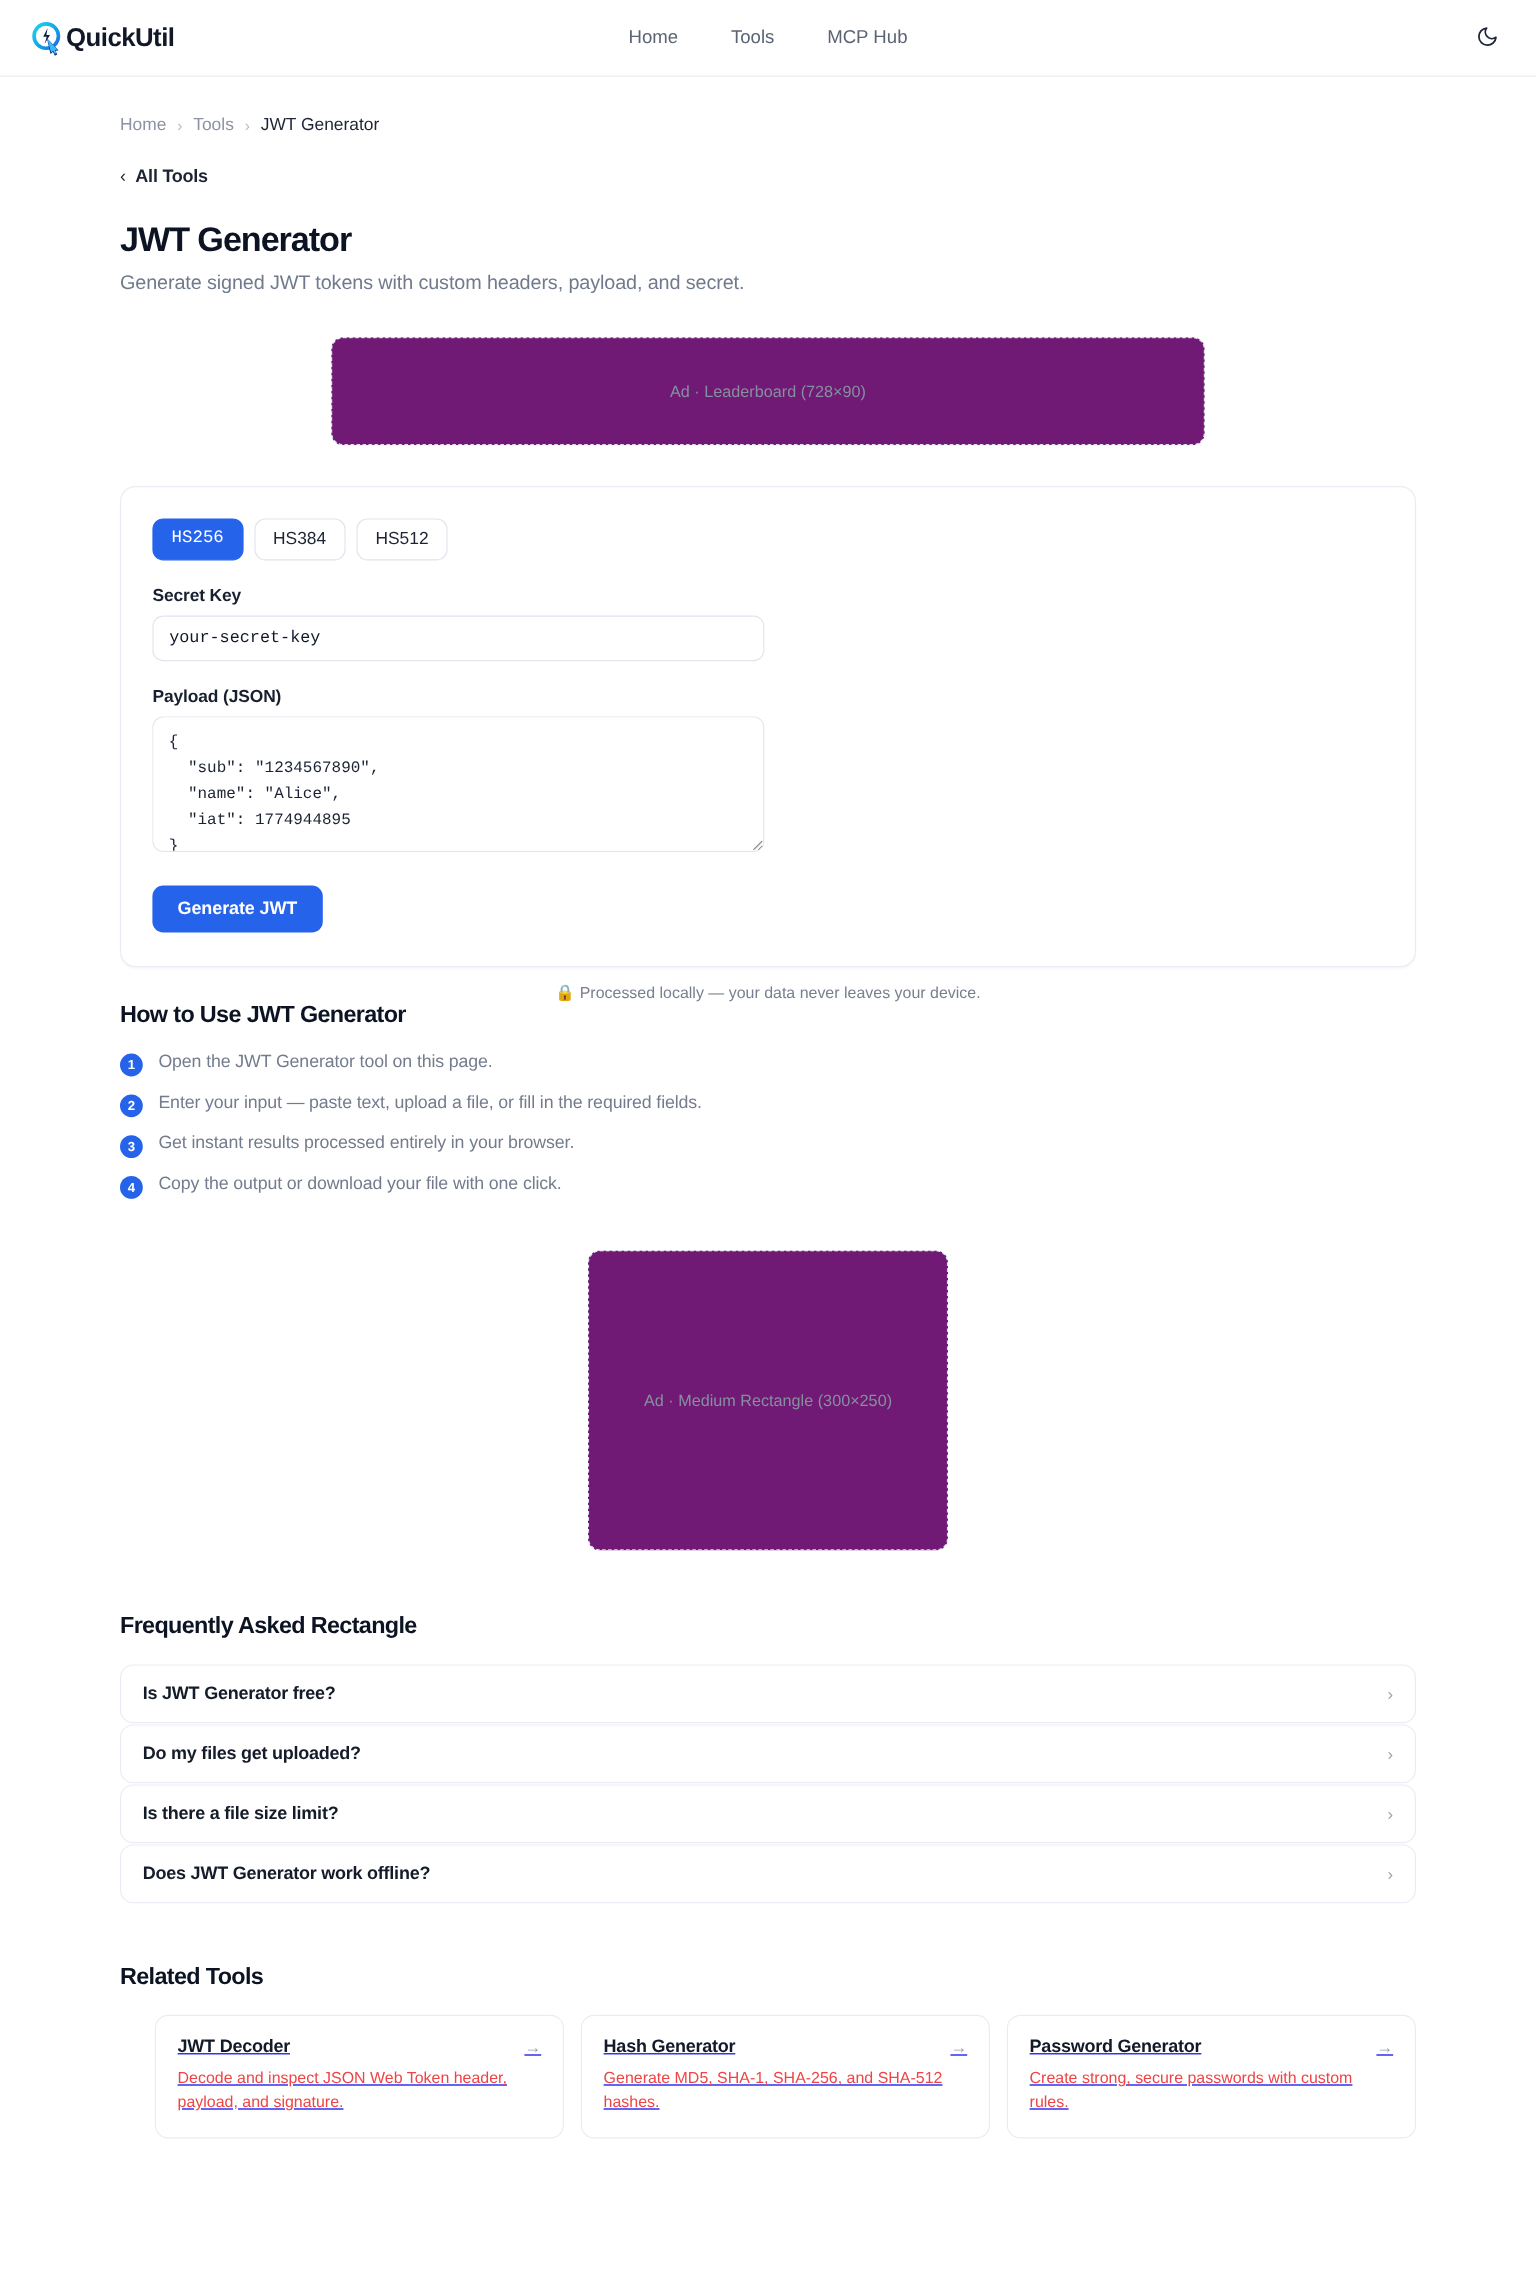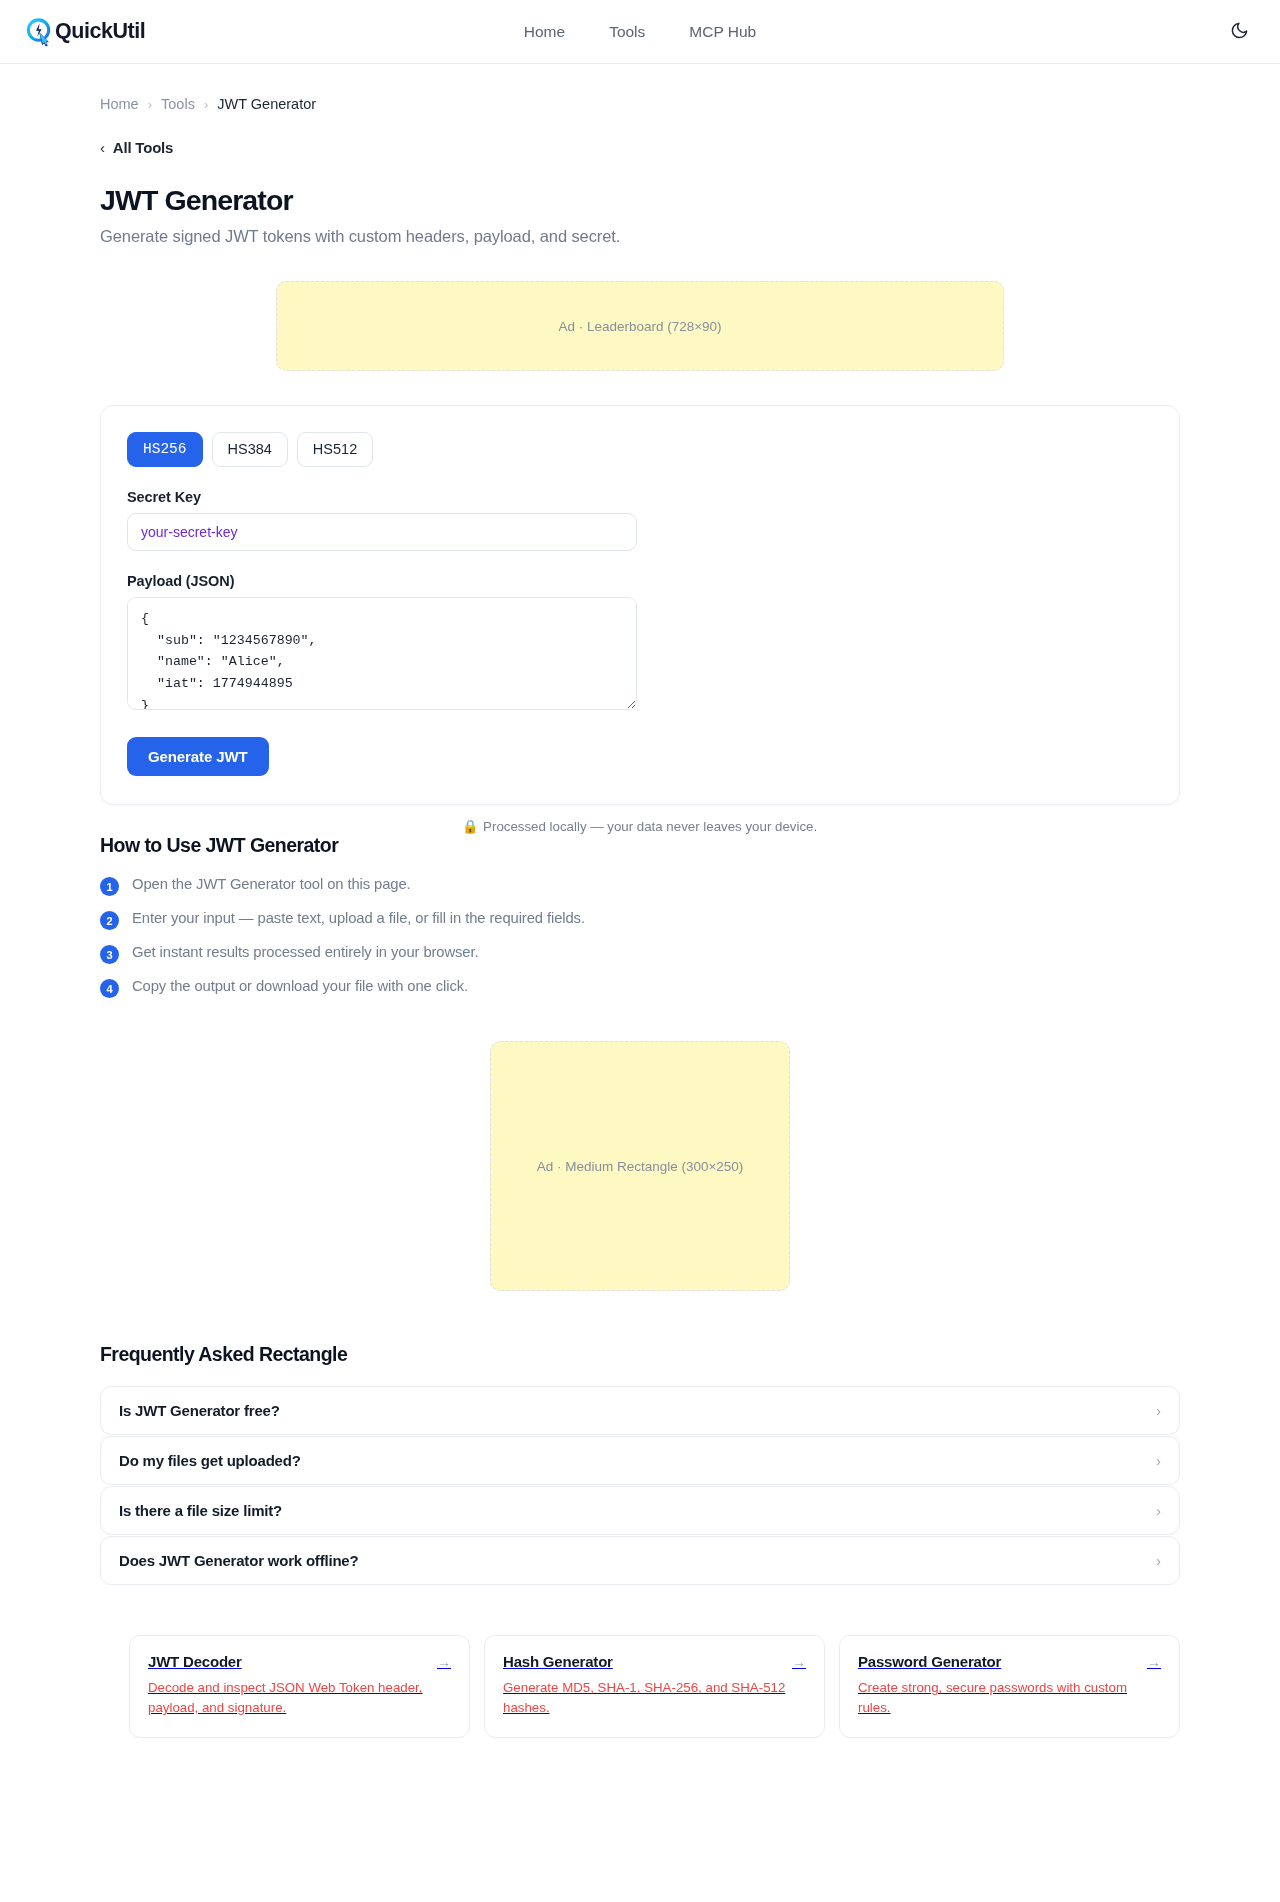--- a/index.html
+++ b/index.html
@@ -107,21 +107,21 @@
     margin-top: 10px;
     font-size: 16.5px;
     color: #707a8c;
     letter-spacing: -0.1px;
   }
 
   
   .ad-slot {
     border: 1px dashed #d9e0ea;
     border-radius: 10px;
-    background: #fef9c3;
+    background: #701a75;
     color: #868f9f;
     font-size: 13.5px;
     display: flex;
     align-items: center;
     justify-content: center;
   }
   .ad-leaderboard {
     width: 728px;
     height: 90px;
     margin: 35px auto 0;
@@ -170,23 +170,23 @@
     color: #18202f;
     letter-spacing: -0.1px;
   }
   .text-input {
     margin-top: 8px;
     width: 510px;
     height: 38px;
     border: 1px solid #e1e6ee;
     border-radius: 9px;
     padding: 0 13px;
-    font-family: Liberation Sans, sans-serif;
+    font-family: Liberation Mono, monospace;
     font-size: 14px;
-    color: #6d28d9;
+    color: #0f172a;
     background: #fff;
     outline: none;
   }
   .code-area {
     margin-top: 8px;
     width: 510px;
     height: 113px;
     border: 1px solid #e1e6ee;
     border-radius: 9px;
     padding: 10px 13px;
@@ -423,20 +423,21 @@
         </div>
         <div class="faq-item">
           <span class="faq-q">Does JWT Generator work offline?</span>
           <span class="faq-chev">›</span>
         </div>
       </div>
     </section>
 
     
     <section class="related">
+      <h2 class="section-title">Related Tools</h2>
       <div class="related-grid">
         <a class="related-card" href="#">
           <div class="related-head">
             <span class="related-name">JWT Decoder</span>
             <span class="related-arrow">→</span>
           </div>
           <div class="related-desc">Decode and inspect JSON Web Token header, payload, and signature.</div>
         </a>
         <a class="related-card" href="#">
           <div class="related-head">

